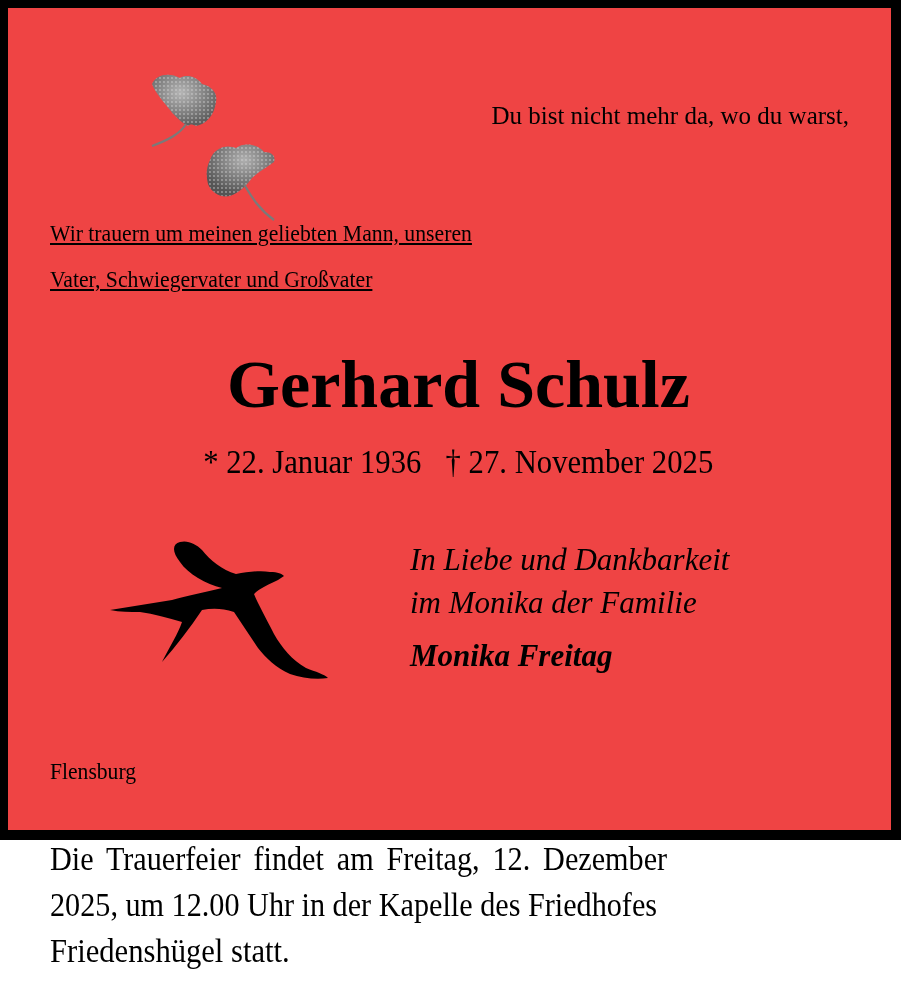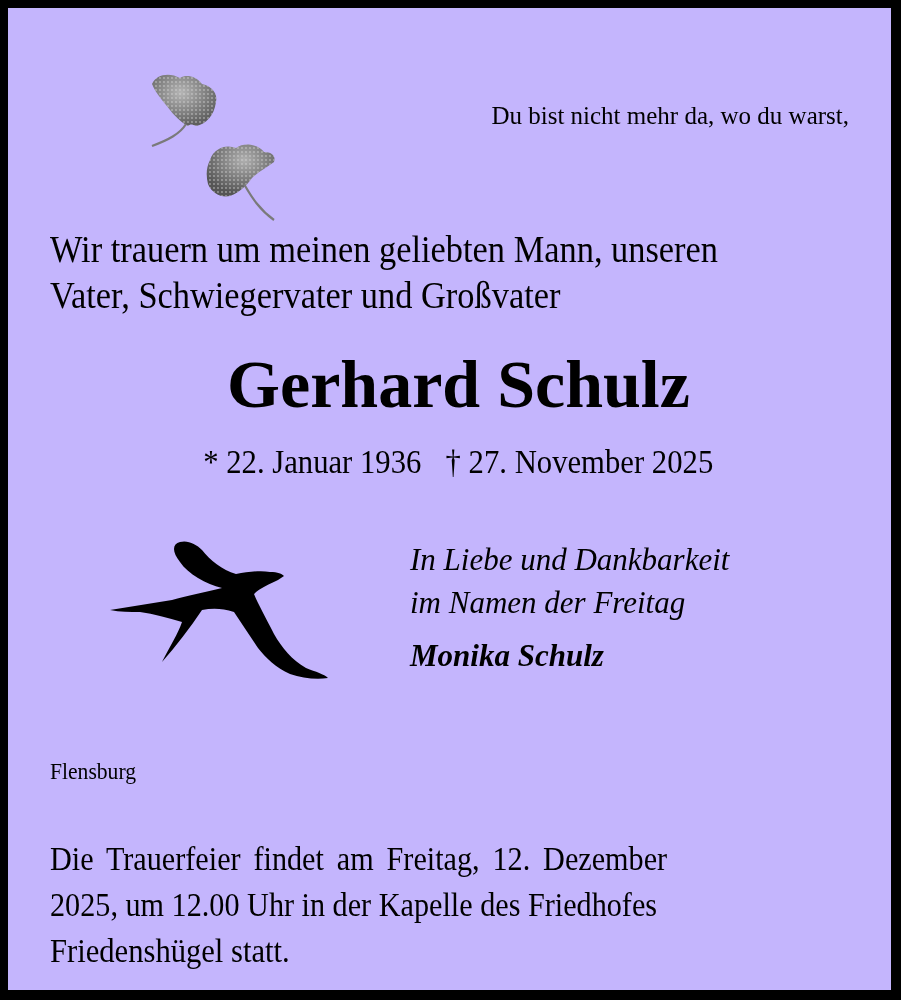--- a/index.html
+++ b/index.html
@@ -1,34 +1,34 @@
 <!DOCTYPE html>
 <html><head>
   <meta charset="utf-8">
   <style>
     html, body { margin: 0; padding: 0; background: #ffffff; }
     body { width: 901px; height: 1000px; position: relative; overflow: hidden; }
     .frame {
-      position: absolute; left: 0; top: 0; width: 901px; height: 1000px;
+      position: absolute; left: 0; top: 0; width: 901px; height: 840px;
       box-sizing: border-box;
       border-top: 8px solid #000; border-left: 8px solid #000;
       border-right: 10px solid #000; border-bottom: 10px solid #000;
-      background: #c4b5fd;
+      background: #ef4444;
     }
     .serif { font-family: "Liberation Serif", "DejaVu Serif", serif; color: #000; }
     .abs { position: absolute; white-space: nowrap; }
 
     .quote { right: 42px; top: 86px; text-align: right; font-size: 25px; line-height: 44px; }
     .quote span { display: block; }
 
     .leaf { position: absolute; }
     .leaf1 { left: 138px; top: 60px; width: 80px; height: 84px; }
     .leaf2 { left: 192px; top: 130px; width: 80px; height: 84px; }
 
-    .intro { left: 42px; top: 218px; font-size: 38px; line-height: 46px; }
+    .intro { left: 42px; top: 202px; font-size: 24px; line-height: 46px; text-decoration: underline; }
     .intro span { display: block; transform-origin: left center; }
     .intro .l1 { transform: scaleX(0.905); }
     .intro .l2 { transform: scaleX(0.905); }
 
     .name { left: 0; width: 901px; top: 336px; text-align: center; font-size: 68px; font-weight: bold; line-height: 80px; letter-spacing: 0px; }
     .dates { left: 0; width: 901px; top: 432px; text-align: center; font-size: 33px; line-height: 44px; }
     .dates .inner { display: inline-block; transform: scaleX(0.93); }
     .dates .gap { display: inline-block; width: 26px; }
 
     .bird { left: 102px; top: 530px; width: 220px; height: 144px; }
@@ -115,22 +115,22 @@
       C140,98 132,86 124,74
       C112,70 102,70 92,72
       C80,90 66,108 52,124
       C60,108 68,96 72,84
       C58,80 44,76 30,74
       C20,74 10,74 0,72 Z"></path>
   </svg>
 
   <div class="abs serif sign">
     <span>In Liebe und Dankbarkeit</span>
-    <span>im Namen der Freitag</span>
-    <span class="signer">Monika Schulz</span>
+    <span>im Monika der Familie</span>
+    <span class="signer">Monika Freitag</span>
   </div>
 
   <div class="abs serif place">
     <span>Flensburg</span>
   </div>
 
   <div class="abs serif ceremony">
     <span class="c1">Die Trauerfeier findet am Freitag, 12. Dezember</span>
     <span class="c2">2025, um 12.00 Uhr in der Kapelle des Friedhofes</span>
     <span class="c3">Friedenshügel statt.</span>

